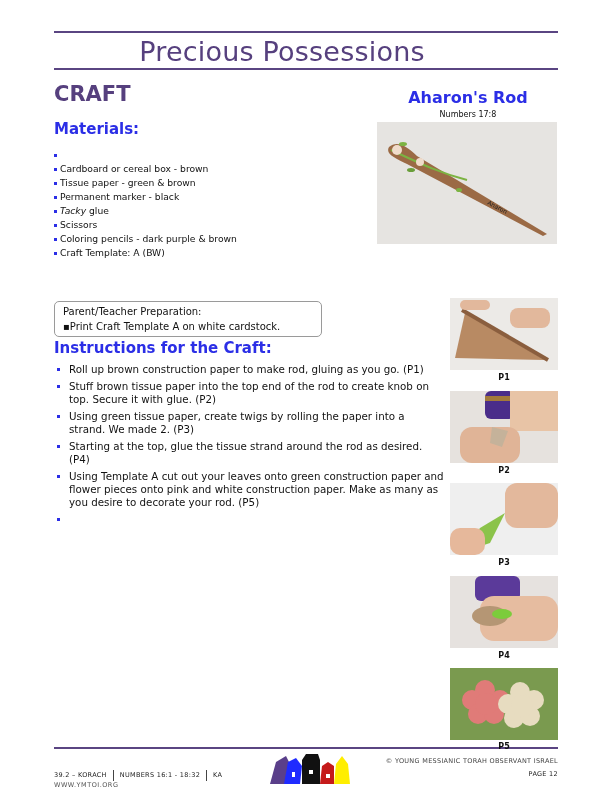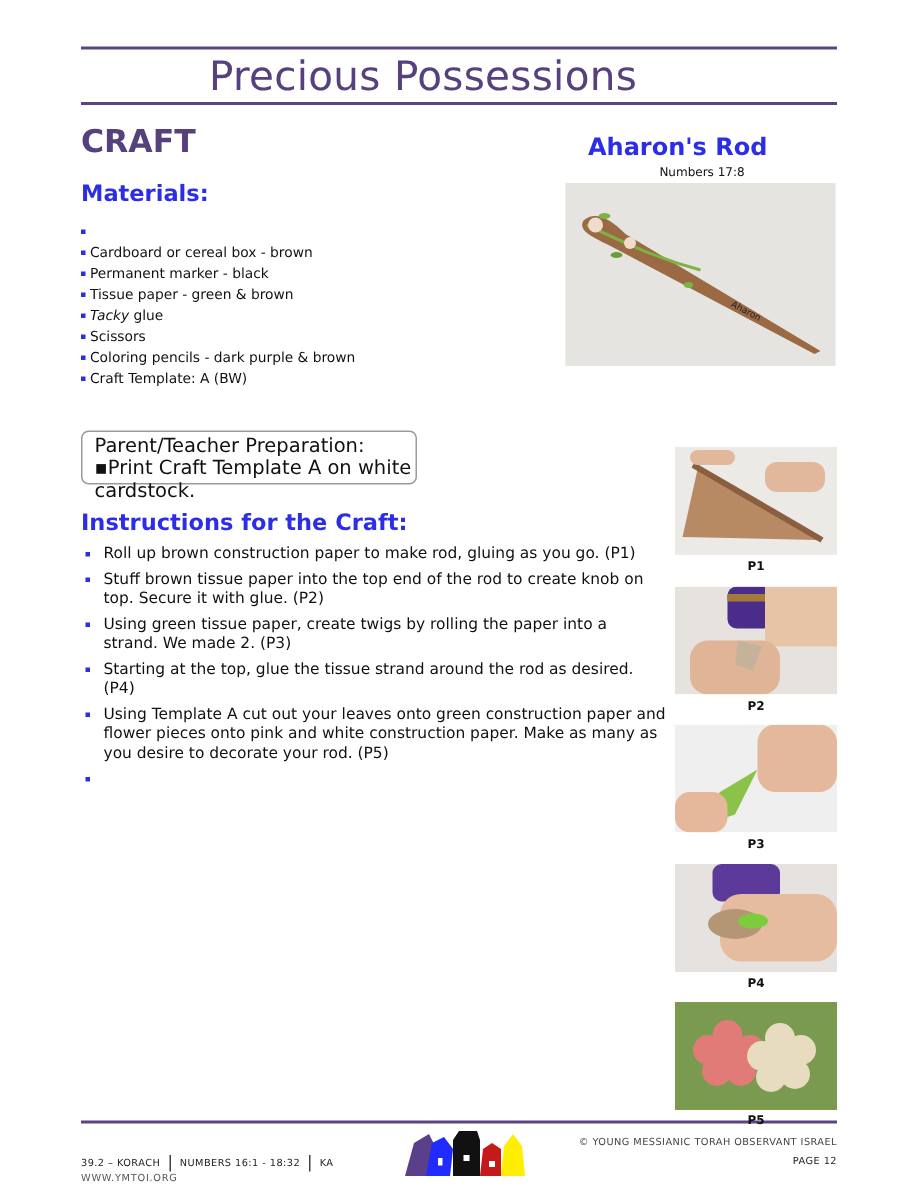--- a/index.html
+++ b/index.html
@@ -5,27 +5,27 @@
   html, body { margin: 0; padding: 0; background: #ffffff; }
   body { width: 612px; height: 792px; position: relative; overflow: hidden; font-family: "DejaVu Sans", sans-serif; color: #111; }
   .rule { position: absolute; left: 54px; width: 504px; height: 2px; background: #5a4582; }
   .title { position: absolute; left: 0; width: 564px; top: 36px; text-align: center; font-family: "DejaVu Sans", sans-serif; font-size: 27px; color: #56407e; letter-spacing: 0.2px; }
   .craft { position: absolute; left: 54px; top: 82px; font-size: 21px; font-weight: bold; color: #56407e; }
   .h-blue { color: #2b2ee6; font-weight: bold; }
   .materials-h { position: absolute; left: 54px; top: 120px; font-size: 15px; }
   .mat-list { position: absolute; left: 54px; top: 148px; margin: 0; padding: 0; list-style: none; font-family: "DejaVu Sans", sans-serif; font-size: 9.2px; }
   .mat-list li { height: 14px; line-height: 14px; white-space: nowrap; }
   .bullet-sq { display: inline-block; width: 3px; height: 3px; background: #2b2ee6; margin-right: 3px; vertical-align: middle; }
-  .prep-box { position: absolute; left: 54px; top: 287px; width: 224px; height: 36px; border: 1px solid #9a9a9a; border-radius: 5px; font-size: 13px; padding: 2px 0 0 8px; box-sizing: border-box; }
+  .prep-box { position: absolute; left: 54px; top: 301px; width: 268px; height: 36px; border: 1px solid #9a9a9a; border-radius: 5px; font-size: 10px; padding: 2px 0 0 8px; box-sizing: border-box; }
   .prep-box div { height: 15px; line-height: 15px; }
   .instr-h { position: absolute; left: 54px; top: 339px; font-size: 15px; }
   .instr-list { position: absolute; left: 54px; top: 363px; width: 390px; margin: 0; padding: 0; list-style: none; font-size: 10.3px; }
   .instr-list li { position: relative; padding-left: 15px; line-height: 13px; margin-bottom: 4px; }
   .instr-list li .bullet-sq { position: absolute; left: 3px; top: 5px; }
-  .rod-title { position: absolute; left: 392px; width: 152px; top: 88px; font-size: 16px; }
+  .rod-title { position: absolute; left: 392px; width: 152px; top: 88px; text-align: center; font-size: 16px; }
   .rod-ref { position: absolute; left: 392px; width: 152px; top: 110px; text-align: center; font-size: 8px; }
   .photo-main { position: absolute; left: 377px; top: 122px; width: 180px; height: 122px; background: #e8e6e3; overflow: hidden; }
   .step { position: absolute; left: 450px; width: 108px; height: 72px; overflow: hidden; }
   .cap { position: absolute; left: 450px; width: 108px; text-align: center; font-size: 8px; font-weight: bold; }
   .footer-l1 { position: absolute; left: 54px; top: 781px; font-size: 6.5px; color: #555; letter-spacing: 0.5px; }
   .footer-l2 { position: absolute; left: 54px; top: 770px; font-size: 6.5px; color: #222; letter-spacing: 0.3px; white-space: nowrap; }
   .footer-l2 .sep { display: inline-block; width: 1px; height: 11px; background: #444; vertical-align: middle; margin: 0 6px; }
   .footer-r1 { position: absolute; right: 54px; top: 757px; font-size: 6.5px; color: #444; letter-spacing: 0.3px; text-align: right; }
   .footer-r2 { position: absolute; right: 54px; top: 770px; font-size: 6.5px; color: #222; text-align: right; letter-spacing: 0.3px; }
   .logo { position: absolute; left: 268px; top: 752px; width: 90px; height: 34px; }
@@ -36,22 +36,22 @@
 <div class="rule" style="top:31px;"></div>
 <div class="title">Precious Possessions</div>
 <div class="rule" style="top:68px;"></div>
 
 <div class="craft">CRAFT</div>
 
 <div class="materials-h h-blue">Materials:</div>
 <ul class="mat-list">
   <li><span class="bullet-sq"></span></li>
   <li><span class="bullet-sq"></span><span>Cardboard or cereal box - brown</span></li>
+  <li><span class="bullet-sq"></span><span>Tissue paper - green &amp; brown</span></li>
   <li><span class="bullet-sq"></span><span>Permanent marker - black</span></li>
-  <li><span class="bullet-sq"></span><span>Tissue paper - green &amp; brown</span></li>
   <li><span class="bullet-sq"></span><i>Tacky</i> <span>glue</span></li>
   <li><span class="bullet-sq"></span><span>Scissors</span></li>
   <li><span class="bullet-sq"></span><span>Coloring pencils - dark purple &amp; brown</span></li>
   <li><span class="bullet-sq"></span><span>Craft Template: A (BW)</span></li>
 </ul>
 
 <div class="prep-box">
   <div>Parent/Teacher Preparation:</div>
   <div>▪<span>Print Craft Template A on white cardstock.</span></div>
 </div>

